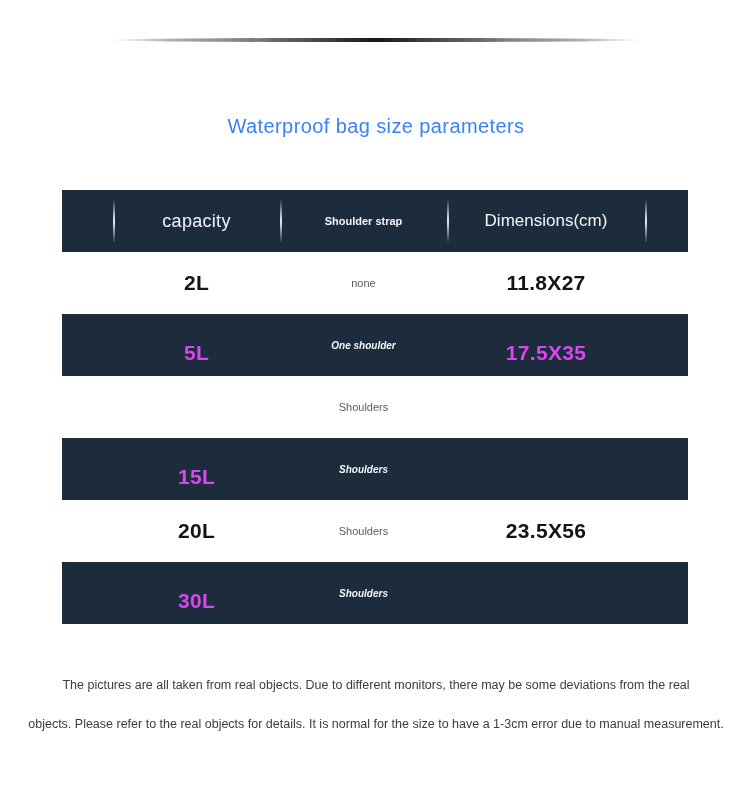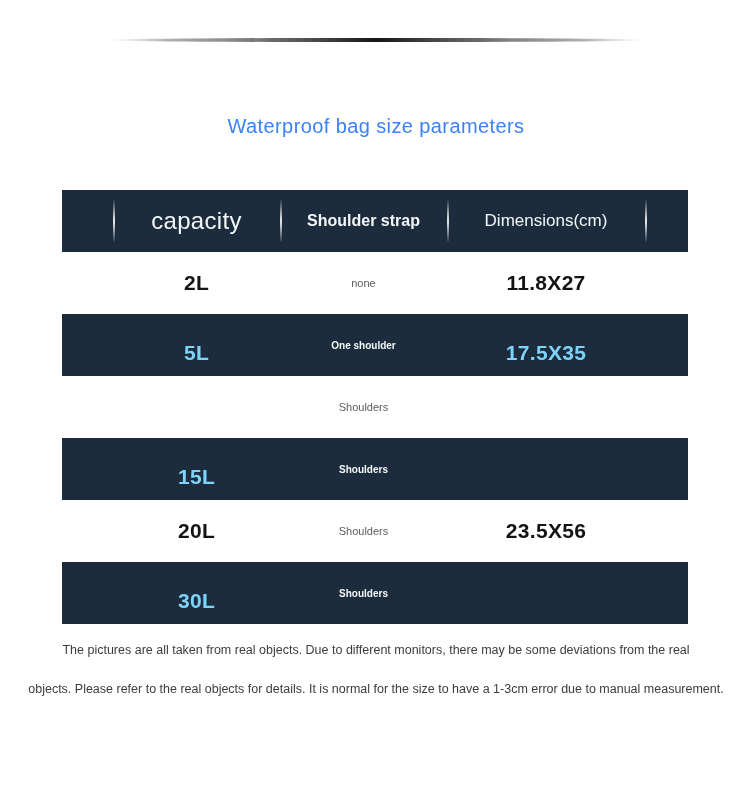--- a/index.html
+++ b/index.html
@@ -64,28 +64,28 @@
   .row-dark {
     background: var(--row-dark, #1d2c3c);
   }
   .row-light {
     background: #ffffff;
   }
 
   .hdr-capacity {
     grid-column: 2;
     color: #f3f6f9;
-    font-size: 24px;
+    font-size: 18px;
     font-weight: 500;
     letter-spacing: 0.3px;
   }
   .hdr-strap {
     grid-column: 3;
     color: #f3f6f9;
-    font-size: 16px;
+    font-size: 11px;
     font-weight: 700;
   }
   .hdr-dimensions {
     grid-column: 4;
     color: #f3f6f9;
     font-size: 17px;
     font-weight: 500;
   }
   .hdr-divider {
     position: absolute;
@@ -116,27 +116,27 @@
   .cell-dimensions {
     grid-column: 4;
     font-size: 21px;
     font-weight: 700;
     letter-spacing: 0.3px;
   }
   .row-light .cell-capacity,
   .row-light .cell-dimensions { color: #141414; }
   .row-light .cell-strap { color: #5c5c5c; font-weight: 400; }
   .row-dark .cell-capacity,
-  .row-dark .cell-dimensions { color: #7dd3fc; margin-top: 16px; }
-  .row-dark .cell-strap { color: #f4f6f8; font-weight: 700; font-size: 10px; }
+  .row-dark .cell-dimensions { color: #d946ef; margin-top: 16px; }
+  .row-dark .cell-strap { color: #f4f6f8; font-weight: 700; font-size: 10px; font-style: italic; }
 
   
   .disclaimer {
     position: absolute;
-    top: 642px;
+    top: 677px;
     left: 0;
     width: 100%;
     text-align: center;
   }
   .disclaimer-line {
     font-size: 12.5px;
     color: #3c3c3c;
     line-height: 16px;
     margin-bottom: 23px;
     white-space: nowrap;

